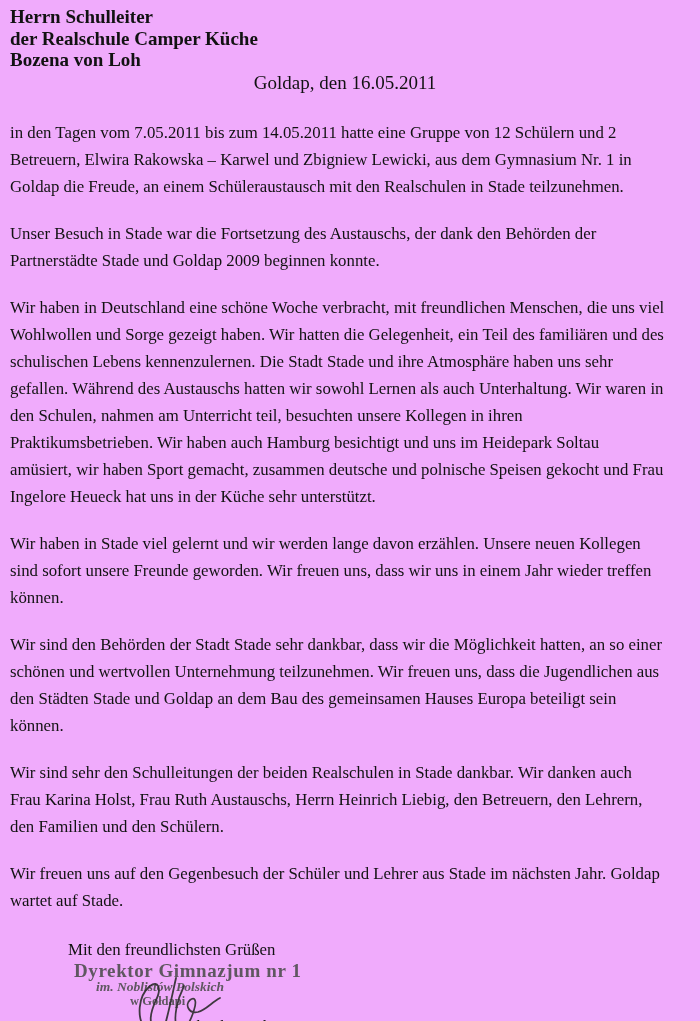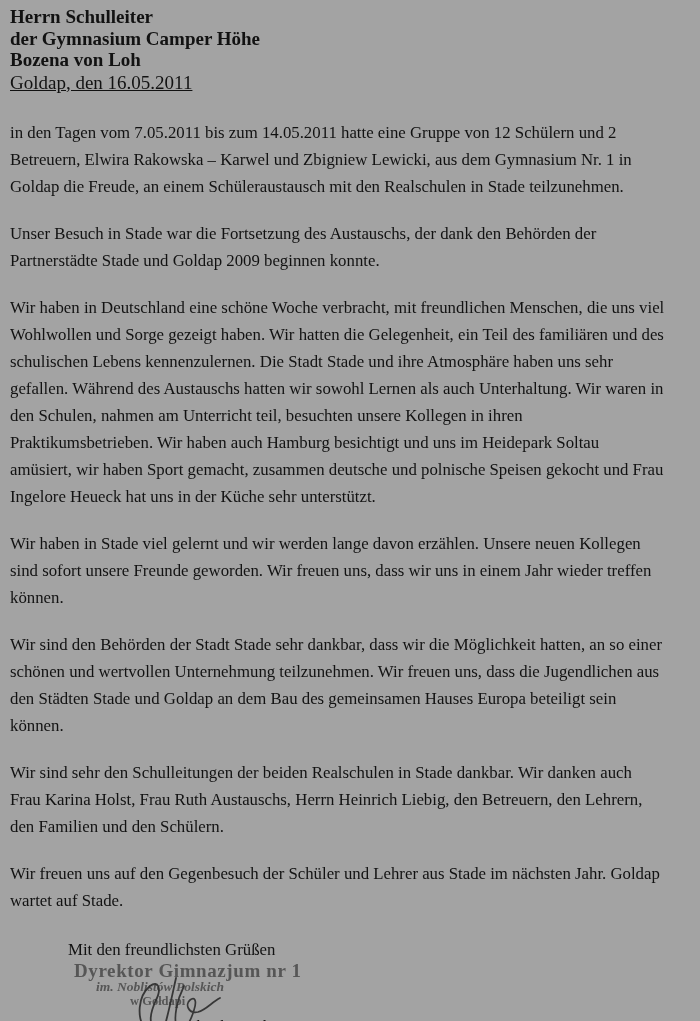--- a/index.html
+++ b/index.html
@@ -5,39 +5,38 @@
   html, body {
     margin: 0;
     padding: 0;
     background: #ffffff;
   }
   .page {
     position: relative;
     width: 700px;
     height: 1021px;
     margin: 0 auto;
-    background: #a3a3a3;
+    background: #f0abfc;
     box-sizing: border-box;
     padding: 6px 20px 0 10px;
     overflow: hidden;
     font-family: "Liberation Serif", "DejaVu Serif", serif;
     color: #121212;
   }
   .recipient {
     font-weight: bold;
     font-size: 19px;
     line-height: 21.5px;
   }
   .dateline {
-    text-align: left;
+    text-align: center;
     font-size: 19px;
     line-height: 24px;
     margin-top: 0;
     padding-right: 0;
-    text-decoration: underline;
   }
   .salutation {
     font-size: 16.8px;
     line-height: 27px;
     margin-top: 13px;
   }
   .para {
     font-size: 16.8px;
     line-height: 27px;
     margin: 20px 0 0 0;
@@ -97,21 +96,21 @@
     white-space: nowrap;
   }
 </style>
 </head>
 <body>
 
 <div class="page">
 
   <div class="recipient">
     <div>Herrn Schulleiter</div>
-    <div>der Gymnasium Camper Höhe</div>
+    <div>der Realschule Camper Küche</div>
     <div>Bozena von Loh</div>
   </div>
 
   <div class="dateline">Goldap, den 16.05.2011</div>
 
 
   <p class="para first">in den Tagen vom 7.05.2011 bis zum 14.05.2011 hatte eine Gruppe von 12 Schülern und 2 Betreuern, Elwira Rakowska – Karwel und Zbigniew Lewicki, aus dem Gymnasium Nr. 1 in Goldap die Freude, an einem Schüleraustausch mit den Realschulen in Stade teilzunehmen.</p>
   <p class="para">Unser Besuch in Stade war die Fortsetzung des Austauschs, der dank den Behörden der Partnerstädte Stade und Goldap 2009 beginnen konnte.</p>
   <p class="para">Wir haben in Deutschland eine schöne Woche verbracht, mit freundlichen Menschen, die uns viel Wohlwollen und Sorge gezeigt haben. Wir hatten die Gelegenheit, ein Teil des familiären und des schulischen Lebens kennenzulernen. Die Stadt Stade und ihre Atmosphäre haben uns sehr gefallen. Während des Austauschs hatten wir sowohl Lernen als auch Unterhaltung. Wir waren in den Schulen, nahmen am Unterricht teil, besuchten unsere Kollegen in ihren Praktikumsbetrieben. Wir haben auch Hamburg besichtigt und uns im Heidepark Soltau amüsiert, wir haben Sport gemacht, zusammen deutsche und polnische Speisen gekocht und Frau Ingelore Heueck hat uns in der Küche sehr unterstützt.</p>
   <p class="para">Wir haben in Stade viel gelernt und wir werden lange davon erzählen. Unsere neuen Kollegen sind sofort unsere Freunde geworden. Wir freuen uns, dass wir uns in einem Jahr wieder treffen können.</p>

